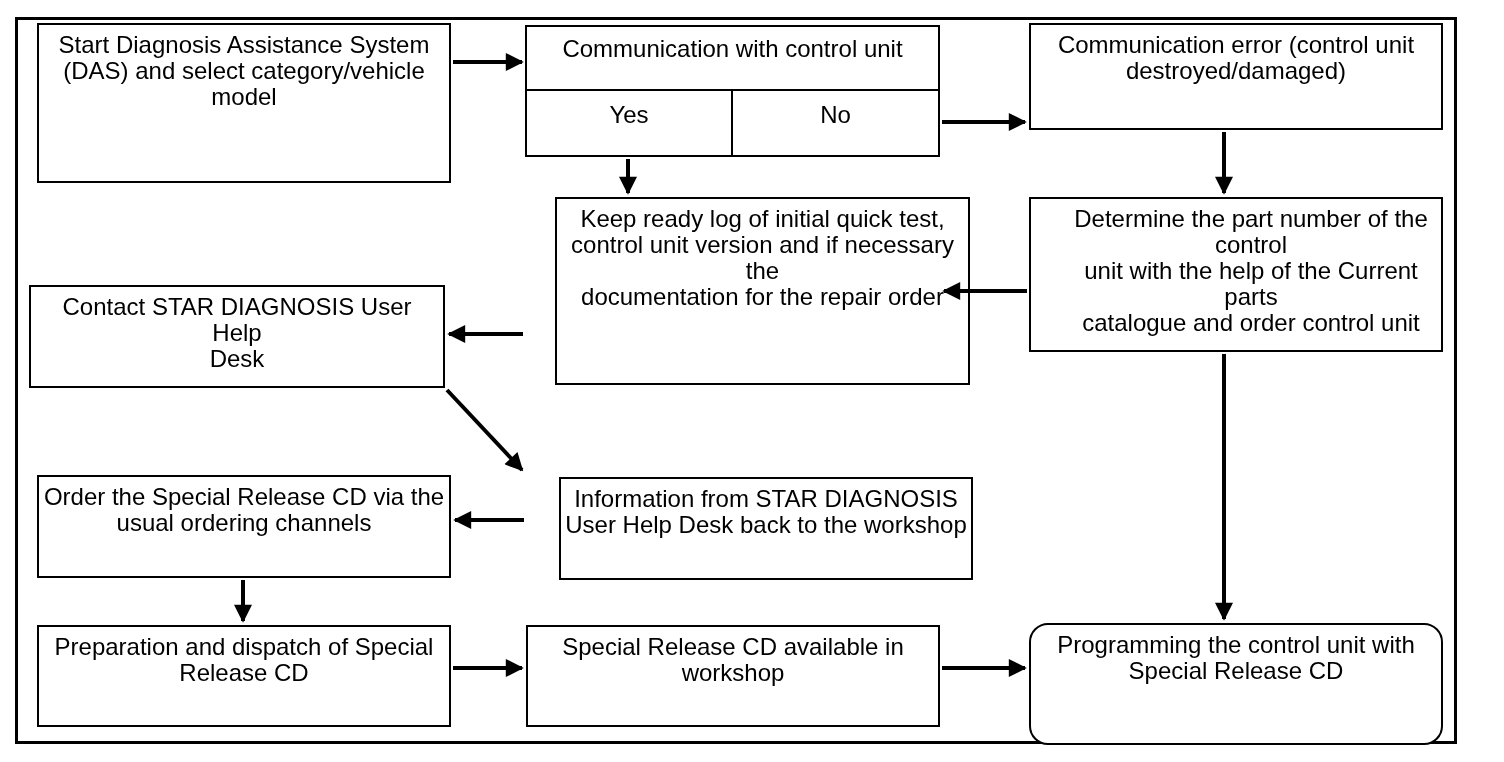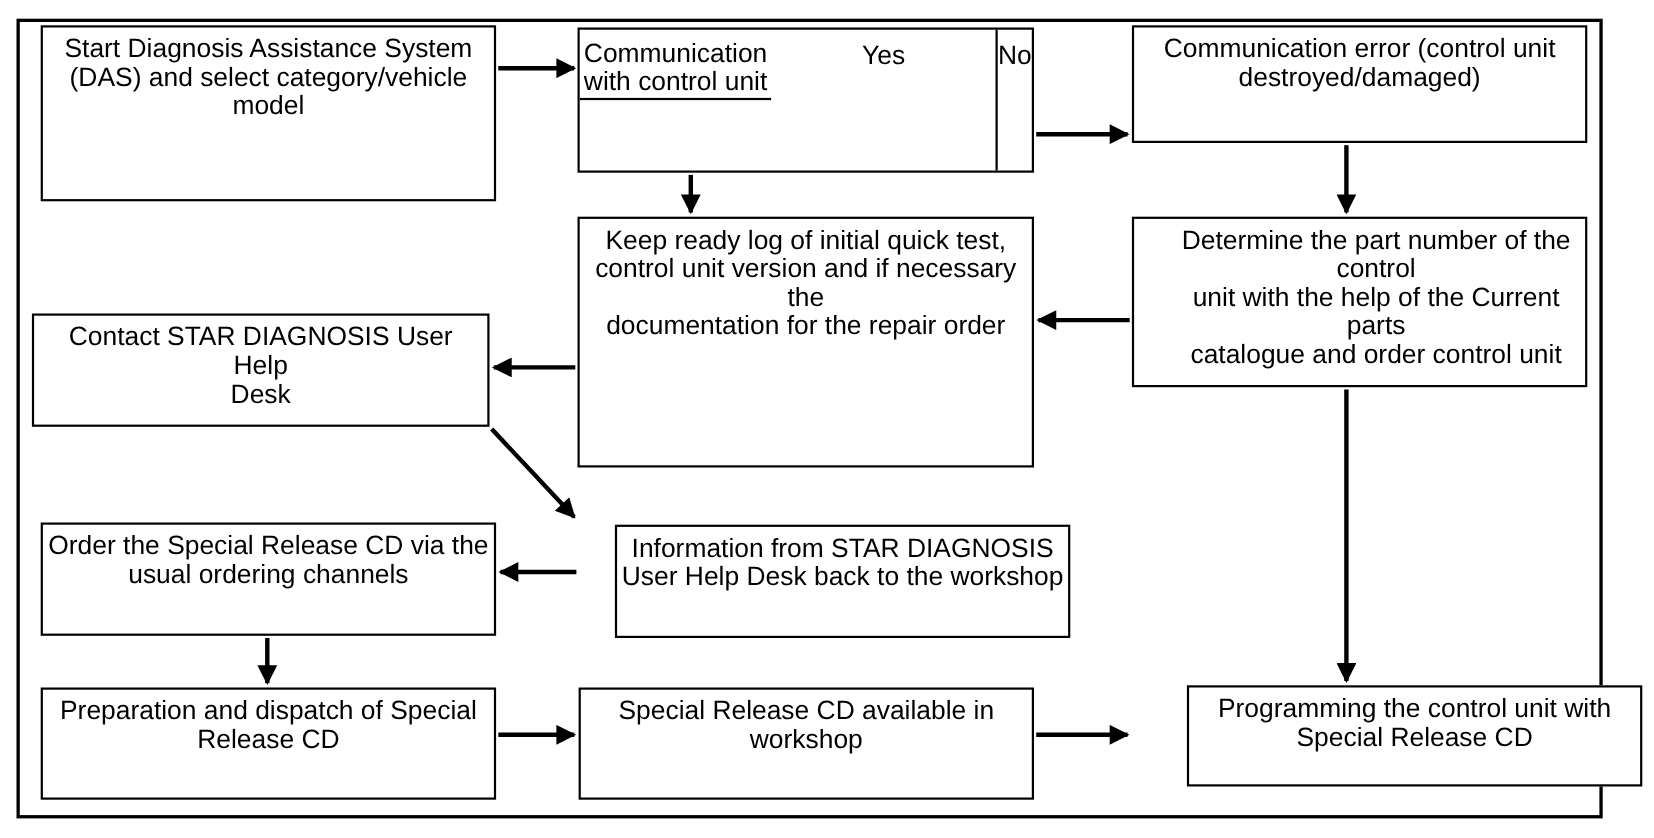--- a/index.html
+++ b/index.html
@@ -30,35 +30,35 @@
     border: 2px solid #000000;
     background: #ffffff;
     text-align: center;
     font-size: 24px;
     line-height: 26px;
     color: #000000;
     padding: 7px 4px 0 4px;
     white-space: pre-line;
   }
   .node-start        { left: 37px;   top: 23px;  width: 414px; height: 160px; }
-  .node-comm         { left: 525px;  top: 25px;  width: 415px; height: 132px; padding: 0; display: flex; flex-direction: row; white-space: normal; }
+  .node-comm         { left: 525px;  top: 25px;  width: 415px; height: 132px; padding: 0; display: flex; flex-direction: column; white-space: normal; }
   .comm-header       { height: 64px; border-bottom: 2px solid #000000; padding-top: 9px; box-sizing: border-box; white-space: pre-line; }
   .comm-row          { display: flex; flex: 1; }
   .comm-cell         { box-sizing: border-box; padding-top: 11px; }
   .comm-cell-yes     { width: 206px; border-right: 2px solid #000000; }
   .comm-cell-no      { flex: 1; }
   .node-error        { left: 1029px; top: 23px;  width: 414px; height: 107px; }
   .node-determine    { left: 1029px; top: 197px; width: 414px; height: 155px; padding-left: 34px; }
-  .node-keeplog      { left: 525px;  top: 197px; width: 415px; height: 228px; }
+  .node-keeplog      { left: 555px;  top: 197px; width: 415px; height: 188px; }
   .node-contact      { left: 29px;   top: 285px; width: 416px; height: 103px; }
   .node-info         { left: 526px;  top: 477px; width: 414px; height: 103px; margin-left: 33px; }
   .node-order        { left: 37px;   top: 475px; width: 414px; height: 103px; }
   .node-prep         { left: 37px;   top: 625px; width: 414px; height: 102px; }
   .node-available    { left: 526px;  top: 625px; width: 414px; height: 102px; }
-  .node-programming  { left: 1079px; top: 623px; width: 414px; height: 92px; }
+  .node-programming  { left: 1029px; top: 623px; width: 414px; height: 122px; border-radius: 19px; }
   svg.arrows {
     position: absolute;
     left: 0; top: 0;
     width: 1504px; height: 762px;
     pointer-events: none;
   }
   svg.arrows line {
     stroke: #000000;
     stroke-width: 4;
   }

